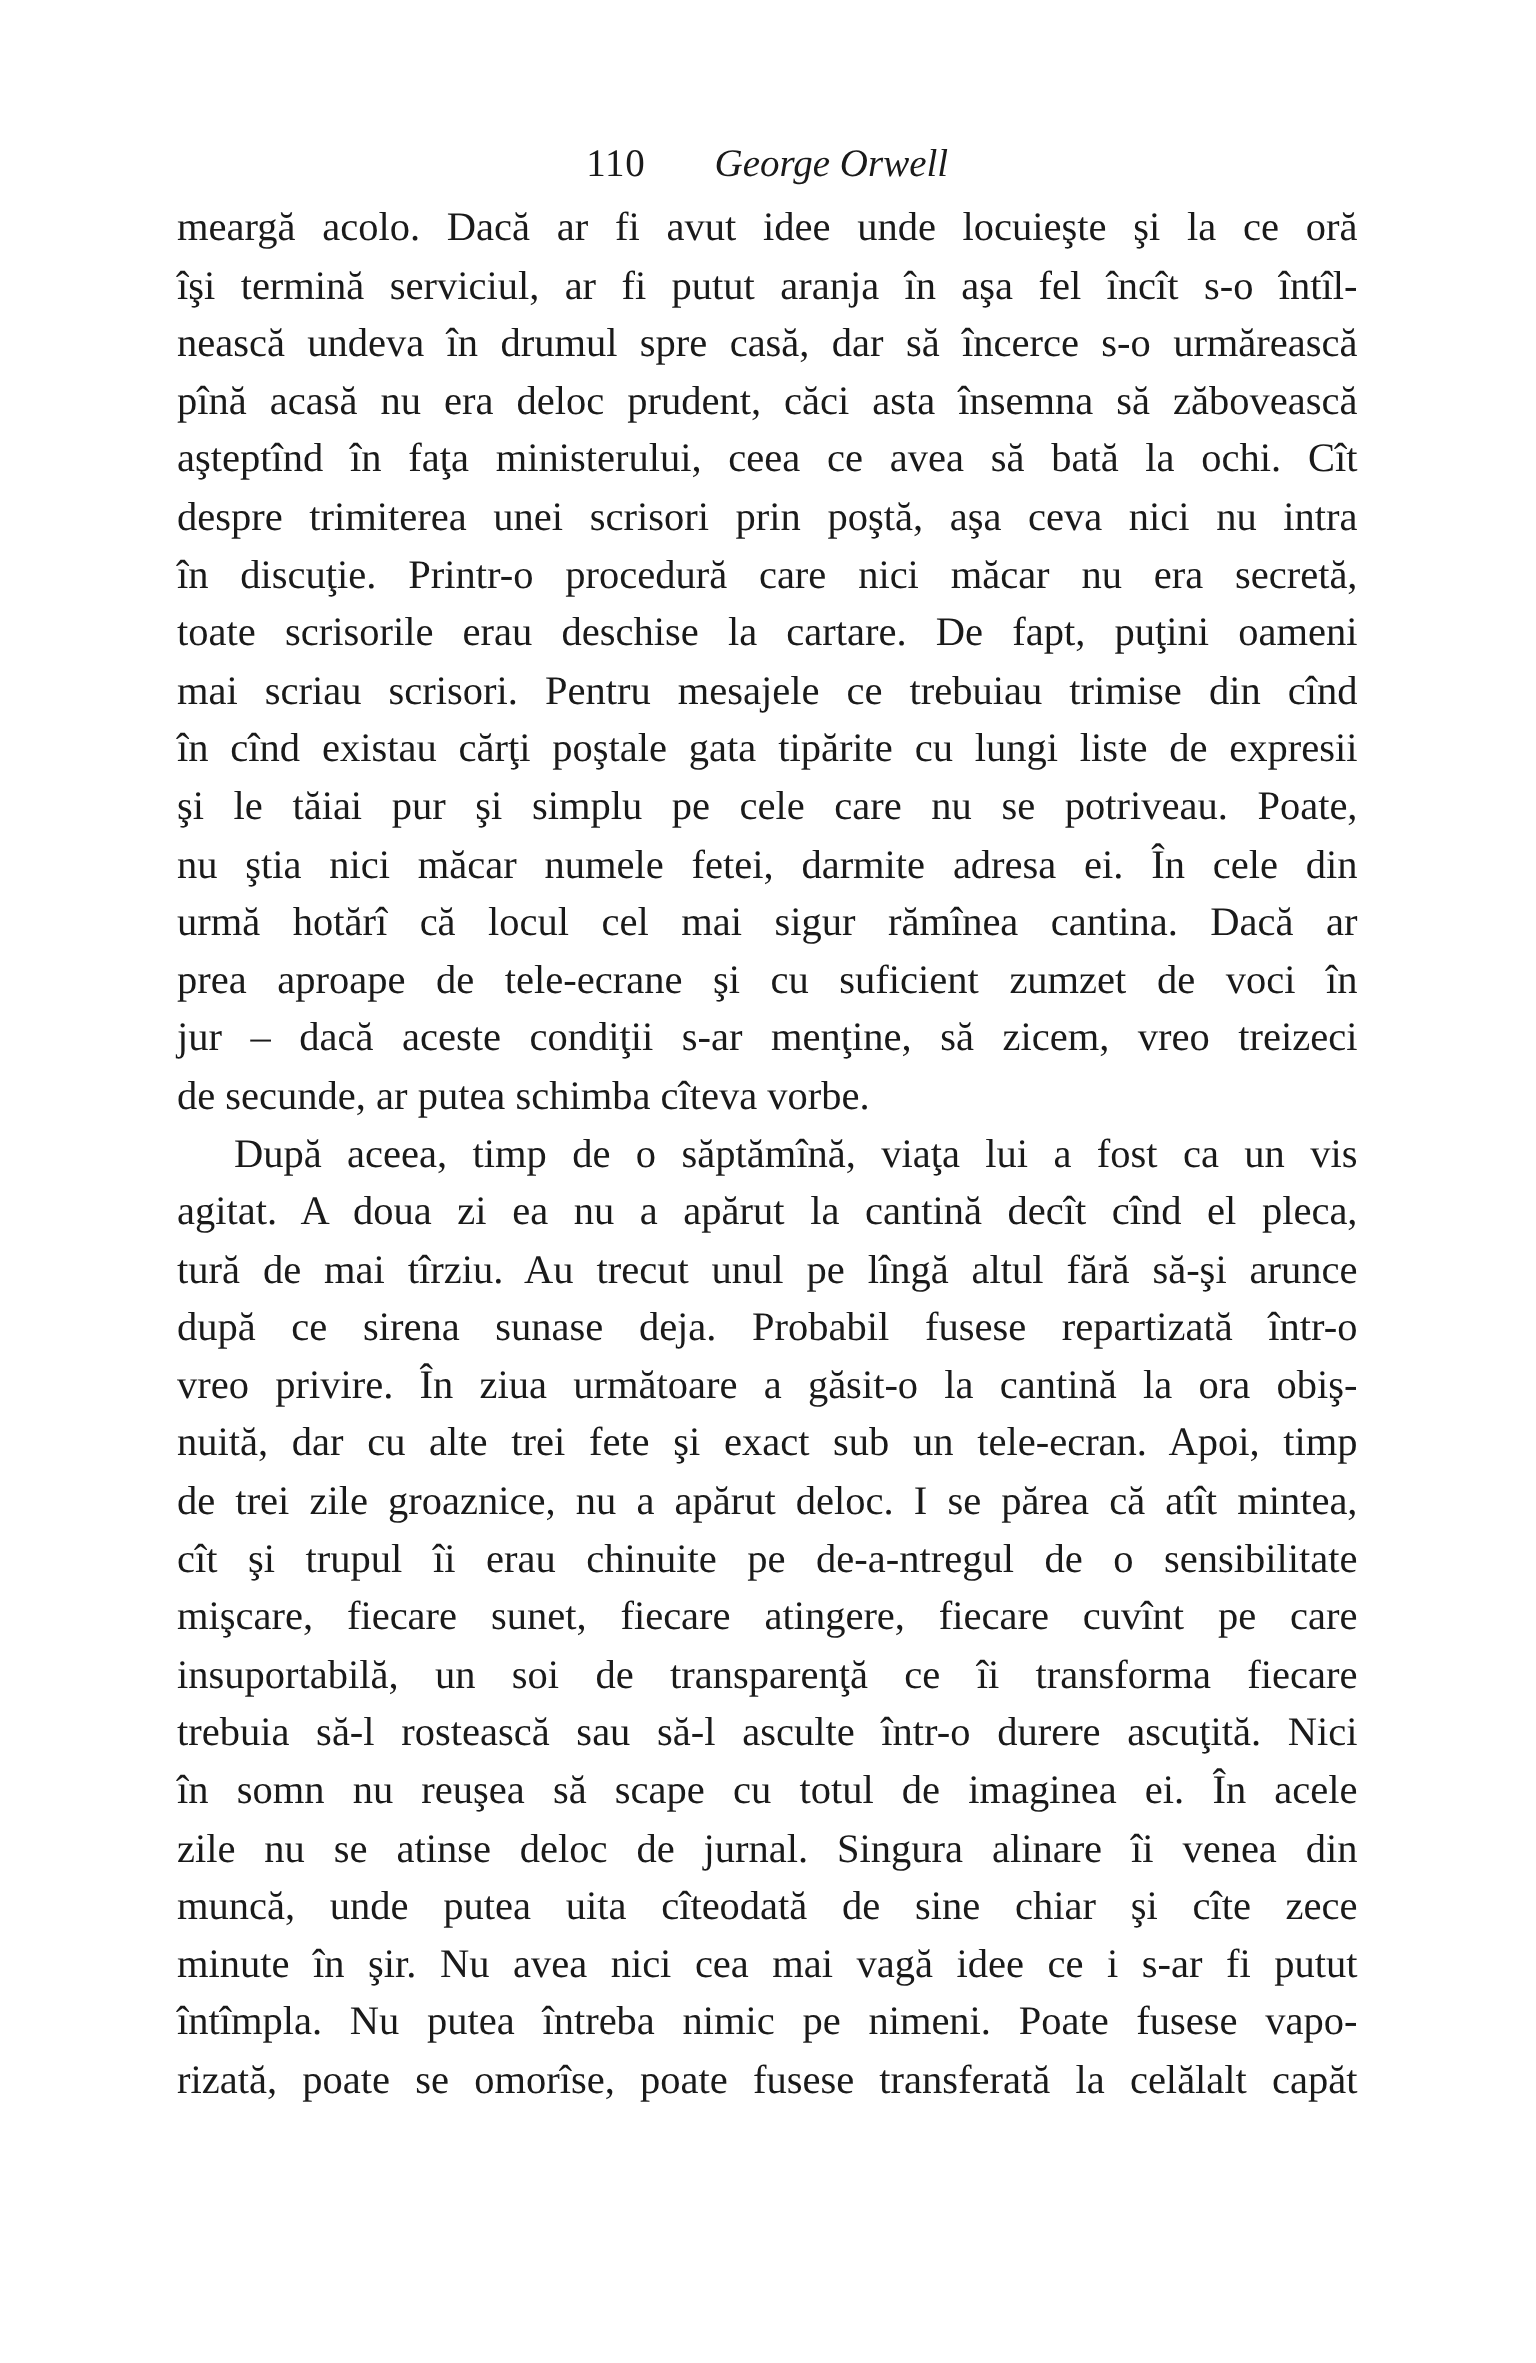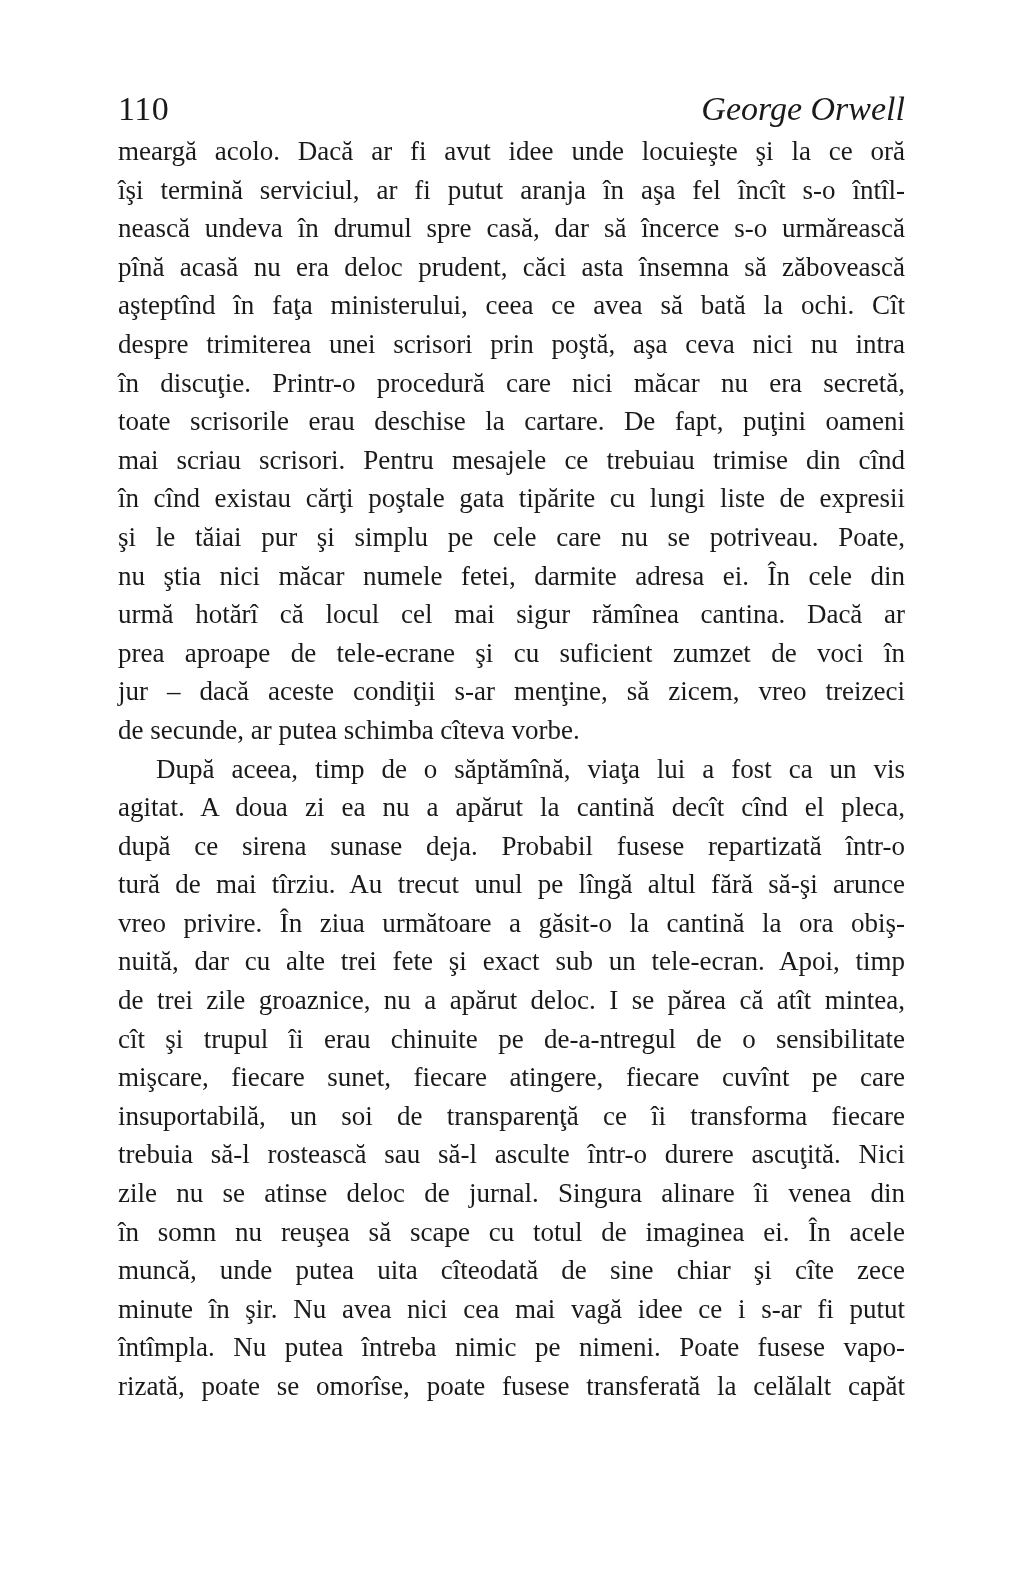--- a/index.html
+++ b/index.html
@@ -15,23 +15,23 @@
     overflow: hidden;
     font-family: "Liberation Serif", "DejaVu Serif", serif;
     color: var(--ink, #1a1a1a);
   }
   .running-header {
     position: absolute;
     left: 118px;
     top: 94px;
     width: 787px;
     display: flex;
-    justify-content: space-between;
+    justify-content: center;
     align-items: baseline;
-    font-size: 34px;
+    font-size: 26px;
     line-height: 30px;
   }
   .page-number {
     letter-spacing: 0.5px;
   }
   .author {
     font-style: italic;
     margin-left: 46px;
   }
   .body-text {
@@ -79,30 +79,30 @@
         <div class="line">şi le tăiai pur şi simplu pe cele care nu se potriveau. Poate,</div>
         <div class="line">nu ştia nici măcar numele fetei, darmite adresa ei. În cele din</div>
         <div class="line">urmă hotărî că locul cel mai sigur rămînea cantina. Dacă ar</div>
         <div class="line">prea aproape de tele-ecrane şi cu suficient zumzet de voci în</div>
         <div class="line">jur – dacă aceste condiţii s-ar menţine, să zicem, vreo treizeci</div>
         <div class="line last-left">de secunde, ar putea schimba cîteva vorbe.</div>
       </div>
       <div class="paragraph">
         <div class="line indent">După aceea, timp de o săptămînă, viaţa lui a fost ca un vis</div>
         <div class="line">agitat. A doua zi ea nu a apărut la cantină decît cînd el pleca,</div>
+        <div class="line">tură de mai tîrziu. Au trecut unul pe lîngă altul fără să-şi arunce</div>
         <div class="line">după ce sirena sunase deja. Probabil fusese repartizată într-o</div>
-        <div class="line">tură de mai tîrziu. Au trecut unul pe lîngă altul fără să-şi arunce</div>
         <div class="line">vreo privire. În ziua următoare a găsit-o la cantină la ora obiş-</div>
         <div class="line">nuită, dar cu alte trei fete şi exact sub un tele-ecran. Apoi, timp</div>
         <div class="line">de trei zile groaznice, nu a apărut deloc. I se părea că atît mintea,</div>
         <div class="line">cît şi trupul îi erau chinuite pe de-a-ntregul de o sensibilitate</div>
         <div class="line">mişcare, fiecare sunet, fiecare atingere, fiecare cuvînt pe care</div>
         <div class="line">insuportabilă, un soi de transparenţă ce îi transforma fiecare</div>
         <div class="line">trebuia să-l rostească sau să-l asculte într-o durere ascuţită. Nici</div>
+        <div class="line">în somn nu reuşea să scape cu totul de imaginea ei. În acele</div>
         <div class="line">zile nu se atinse deloc de jurnal. Singura alinare îi venea din</div>
-        <div class="line">în somn nu reuşea să scape cu totul de imaginea ei. În acele</div>
         <div class="line">muncă, unde putea uita cîteodată de sine chiar şi cîte zece</div>
         <div class="line">minute în şir. Nu avea nici cea mai vagă idee ce i s-ar fi putut</div>
         <div class="line">întîmpla. Nu putea întreba nimic pe nimeni. Poate fusese vapo-</div>
         <div class="line">rizată, poate se omorîse, poate fusese transferată la celălalt capăt</div>
       </div>
     </div>
 </div>
 
 </body></html>

